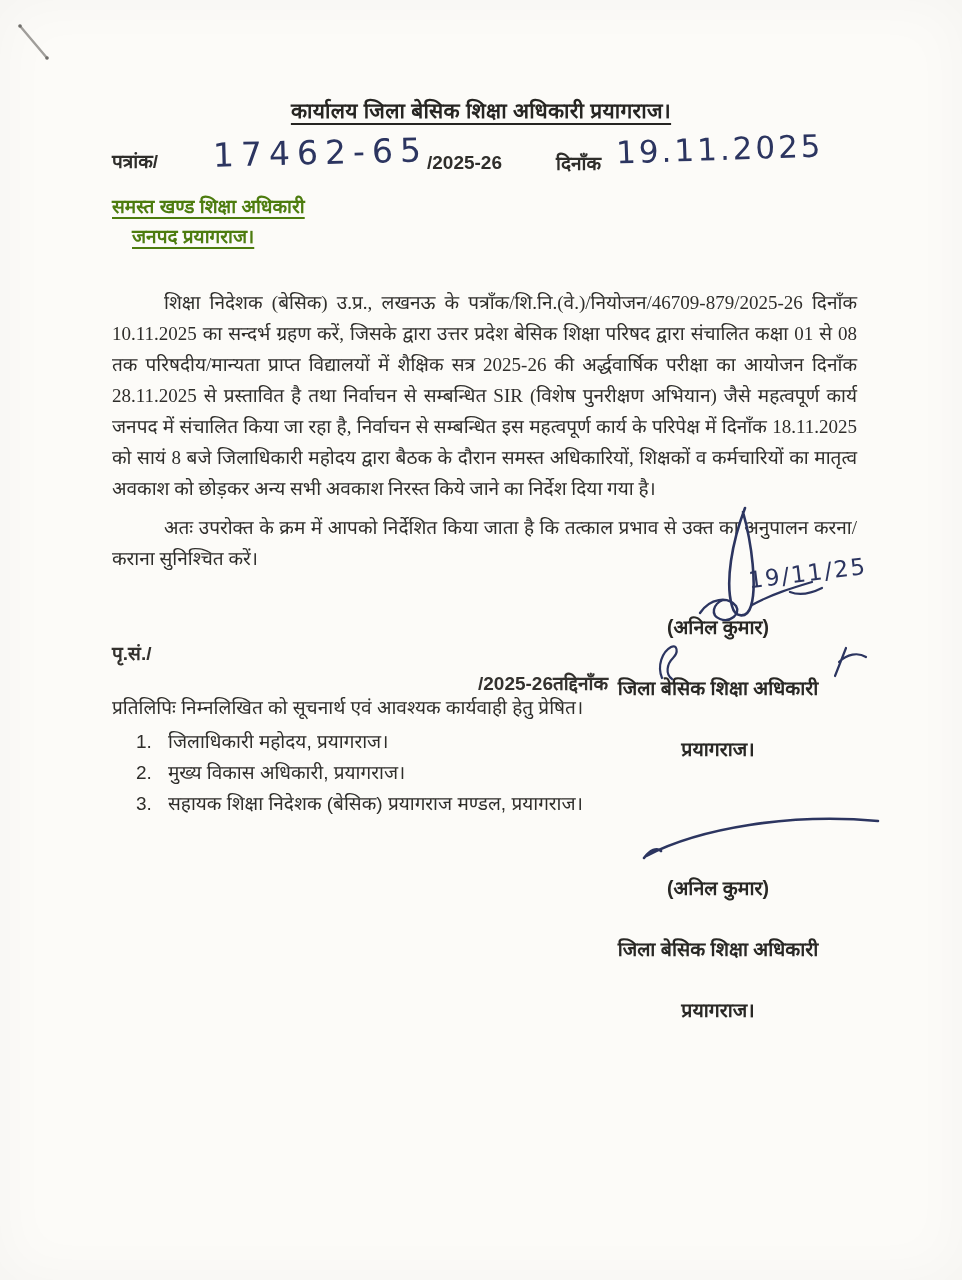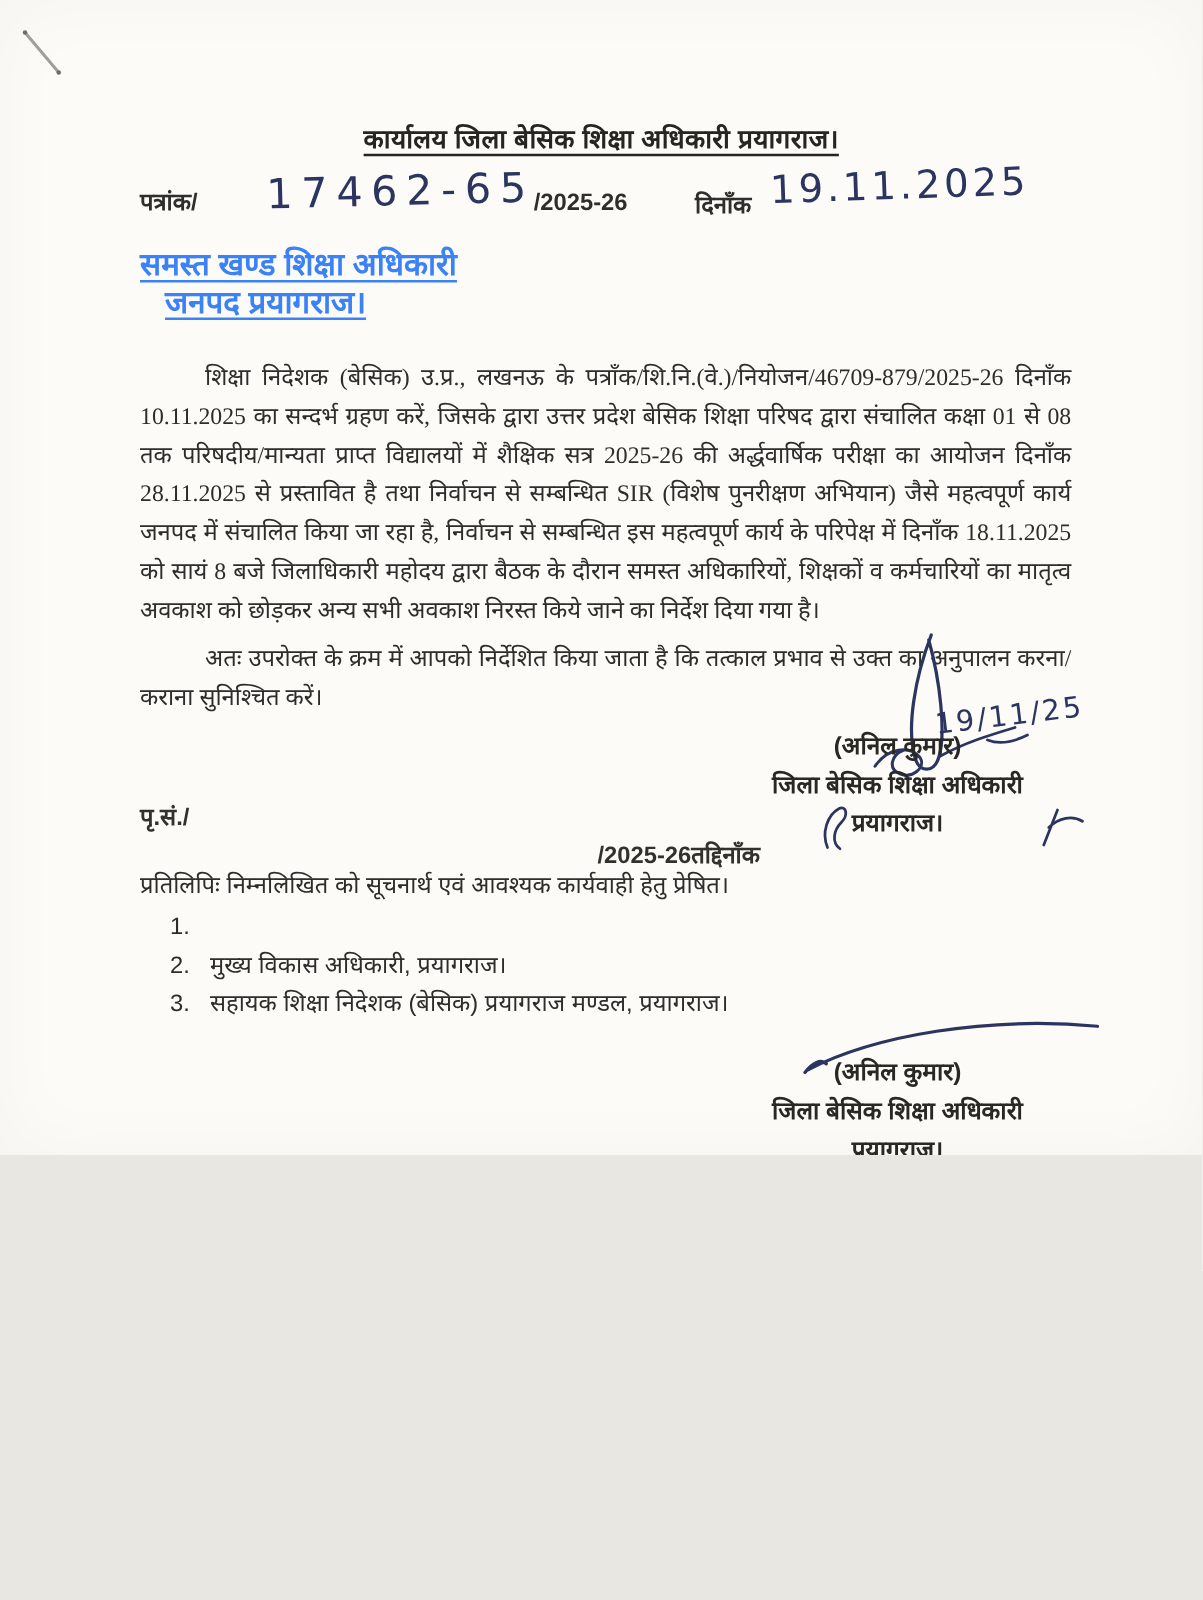--- a/index.html
+++ b/index.html
@@ -1,18 +1,18 @@
 <!DOCTYPE html>
 <html><head>
 <meta charset="utf-8">
 <style>
   html,body{margin:0;padding:0;background:#e9e7e2;}
   .page{
     position:relative;
-    width:962px;height:924px;
+    width:962px;height:1280px;
     margin:0 auto;
     background:#fcfbf8;
     font-family:"Liberation Sans", sans-serif;
     color:#33312e;
     overflow:hidden;
     box-shadow:inset 0 0 60px rgba(0,0,0,0.03);
   }
   .title{
     position:absolute;top:96px;left:0;right:0;
     text-align:center;
@@ -25,33 +25,33 @@
   .lbl{position:absolute;font-size:19px;font-weight:600;color:#2f2e2b;}
   .hand{
     font-family:"DejaVu Sans", sans-serif;
     color:#2c3560;
     position:absolute;
     white-space:nowrap;
   }
   .hand.num{top:133px;left:213px;font-size:33px;letter-spacing:7px;transform:rotate(-1.5deg);}
   .hand.date1{top:131px;left:616px;font-size:31px;letter-spacing:3px;transform:rotate(-2deg);}
   .hand.date2{top:560px;left:748px;font-size:23px;letter-spacing:2px;transform:rotate(-7deg);}
-  .addr{position:absolute;left:112px;font-size:25px;font-weight:700;color:#3b82f6;
+  .addr{position:absolute;left:112px;font-size:19px;font-weight:700;color:#4d7c0f;
     text-decoration:underline;text-underline-offset:4px;text-decoration-thickness:1.5px;}
   .body-para{
     position:absolute;left:112px;width:745px;
     margin:0;
     font-size:19px;line-height:31px;font-weight:500;
     text-align:justify;text-indent:52px;color:#2e2d2a;font-family:Liberation Serif, serif;
   }
   .p1{top:287px;}
   .p2{top:512px;}
   .sig-block{position:absolute;left:568px;width:300px;text-align:center;
     font-size:19.5px;font-weight:600;color:#292825;line-height:31px;}
-  .sig-line{position:relative;}
+  .sig-line{position:relative;margin-top:30px;}
   .endorse-lbl{position:absolute;top:640px;left:112px;font-size:19px;font-weight:600;}
   .endorse-ref{position:absolute;top:670px;left:478px;font-size:19px;font-weight:700;text-align:right;}
   .copy-intro{position:absolute;top:694px;left:112px;font-size:19px;font-weight:500;color:#2e2d2a;text-align:center;}
   .copies{position:absolute;top:726px;left:136px;}
   .copy-item{display:flex;gap:12px;font-size:19px;font-weight:500;line-height:31px;color:#2e2d2a;}
   .copy-num{width:20px;}
   svg.mark{position:absolute;overflow:visible;}
   svg.mark path, svg.mark line{fill:none;stroke-linecap:round;stroke-linejoin:round;}
 </style>
 </head>
@@ -99,20 +99,21 @@
   <span class="endorse-lbl">पृ.सं./</span>
   <span class="endorse-ref">/2025-26तद्दिनाँक</span>
   <svg class="mark" style="left:825px;top:642px;" width="50" height="40" viewBox="0 0 50 40">
     <path d="M10,34 L21,6 M14,20 C22,12 33,10 41,15" stroke="#2c3560" stroke-width="2.2"></path>
   </svg>
 
   <div class="copy-intro">प्रतिलिपिः निम्नलिखित को सूचनार्थ एवं आवश्यक कार्यवाही हेतु प्रेषित।</div>
   <div class="copies">
     <div class="copy-item">
       <span class="copy-num">1.</span>
+      <span>जिलाधिकारी महोदय, प्रयागराज।</span>
     </div>
     <div class="copy-item">
       <span class="copy-num">2.</span>
       <span>मुख्य विकास अधिकारी, प्रयागराज।</span>
     </div>
     <div class="copy-item">
       <span class="copy-num">3.</span>
       <span>सहायक शिक्षा निदेशक (बेसिक) प्रयागराज मण्डल, प्रयागराज।</span>
     </div>
   </div>

